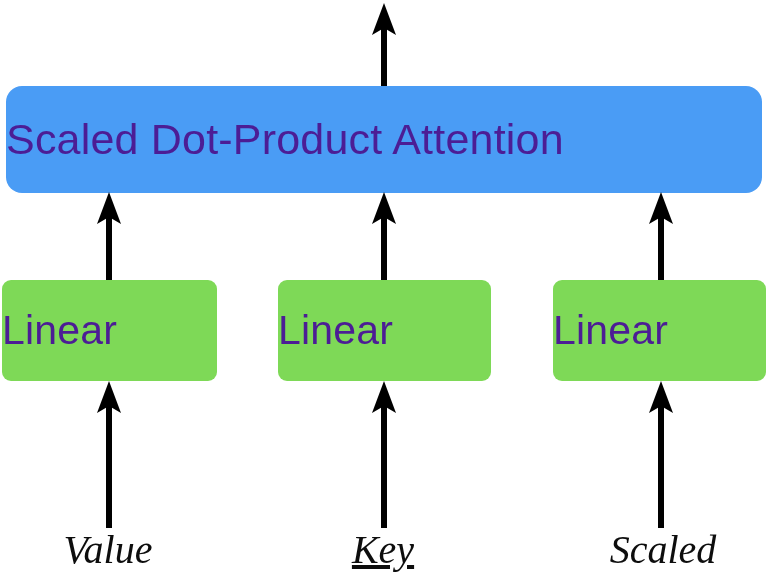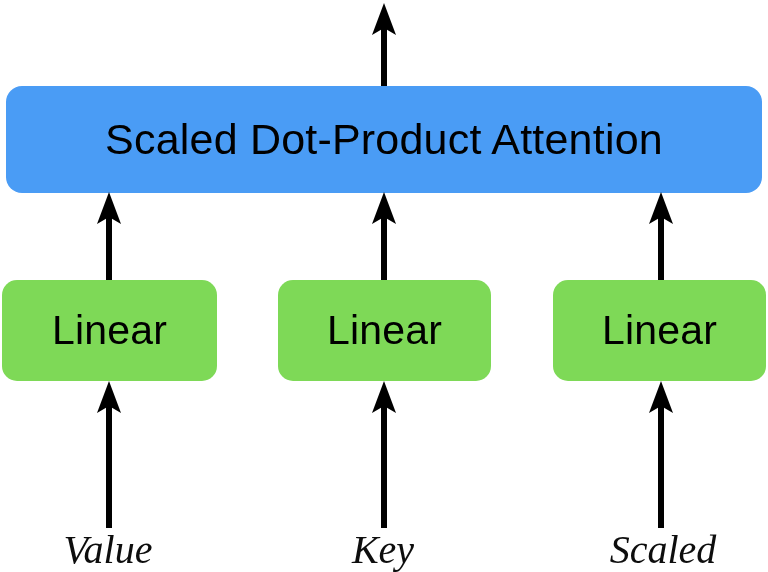--- a/index.html
+++ b/index.html
@@ -17,43 +17,43 @@
     background: #ffffff;
     overflow: hidden;
   }
 
   
   .box {
     position: absolute;
     box-sizing: border-box;
     display: flex;
     align-items: center;
-    justify-content: center;
+    justify-content: flex-start;
     border-radius: 15px;
-    color: #000000;
+    color: #4c1d95;
     white-space: nowrap;
     letter-spacing: 0.2px;
   }
   .attention-box {
     left: 6px;
     top: 86px;
     width: 756px;
     height: 107px;
     background: #4a9cf5;
     font-size: 43px;
     font-weight: 400;
     border-radius: 16px;
   }
   .linear-box {
     top: 280px;
     height: 101px;
     background: #7ed957;
     font-size: 41px;
     font-weight: 400;
-    border-radius: 15px;
+    border-radius: 9px;
   }
   .linear-box.col0 { left: 2px;   width: 215px; }
   .linear-box.col1 { left: 278px; width: 213px; }
   .linear-box.col2 { left: 553px; width: 213px; }
 
   
   .arrow {
     position: absolute;
     pointer-events: none;
   }
@@ -139,21 +139,21 @@
     <svg width="32" height="148" viewBox="0 0 32 148" xmlns="http://www.w3.org/2000/svg">
       <line x1="16" y1="148" x2="16" y2="26" stroke="#000000" stroke-width="6"></line>
       <polygon points="16,1 28,33 16,26 4,33" fill="#000000"></polygon>
     </svg>
   </div>
 
   <div class="io-label" style="left:108px; top:530px;">
     <span>Value</span>
   </div>
 
-  <div class="io-label" style="left:383px; top:530px;">
+  <div class="io-label" style="left:383px; top:530px;text-decoration:underline;">
     <span>Key</span>
   </div>
 
   <div class="io-label" style="left:663px; top:530px;">
     <span>Scaled</span>
   </div>
 
 </div>
 
 </body></html>

